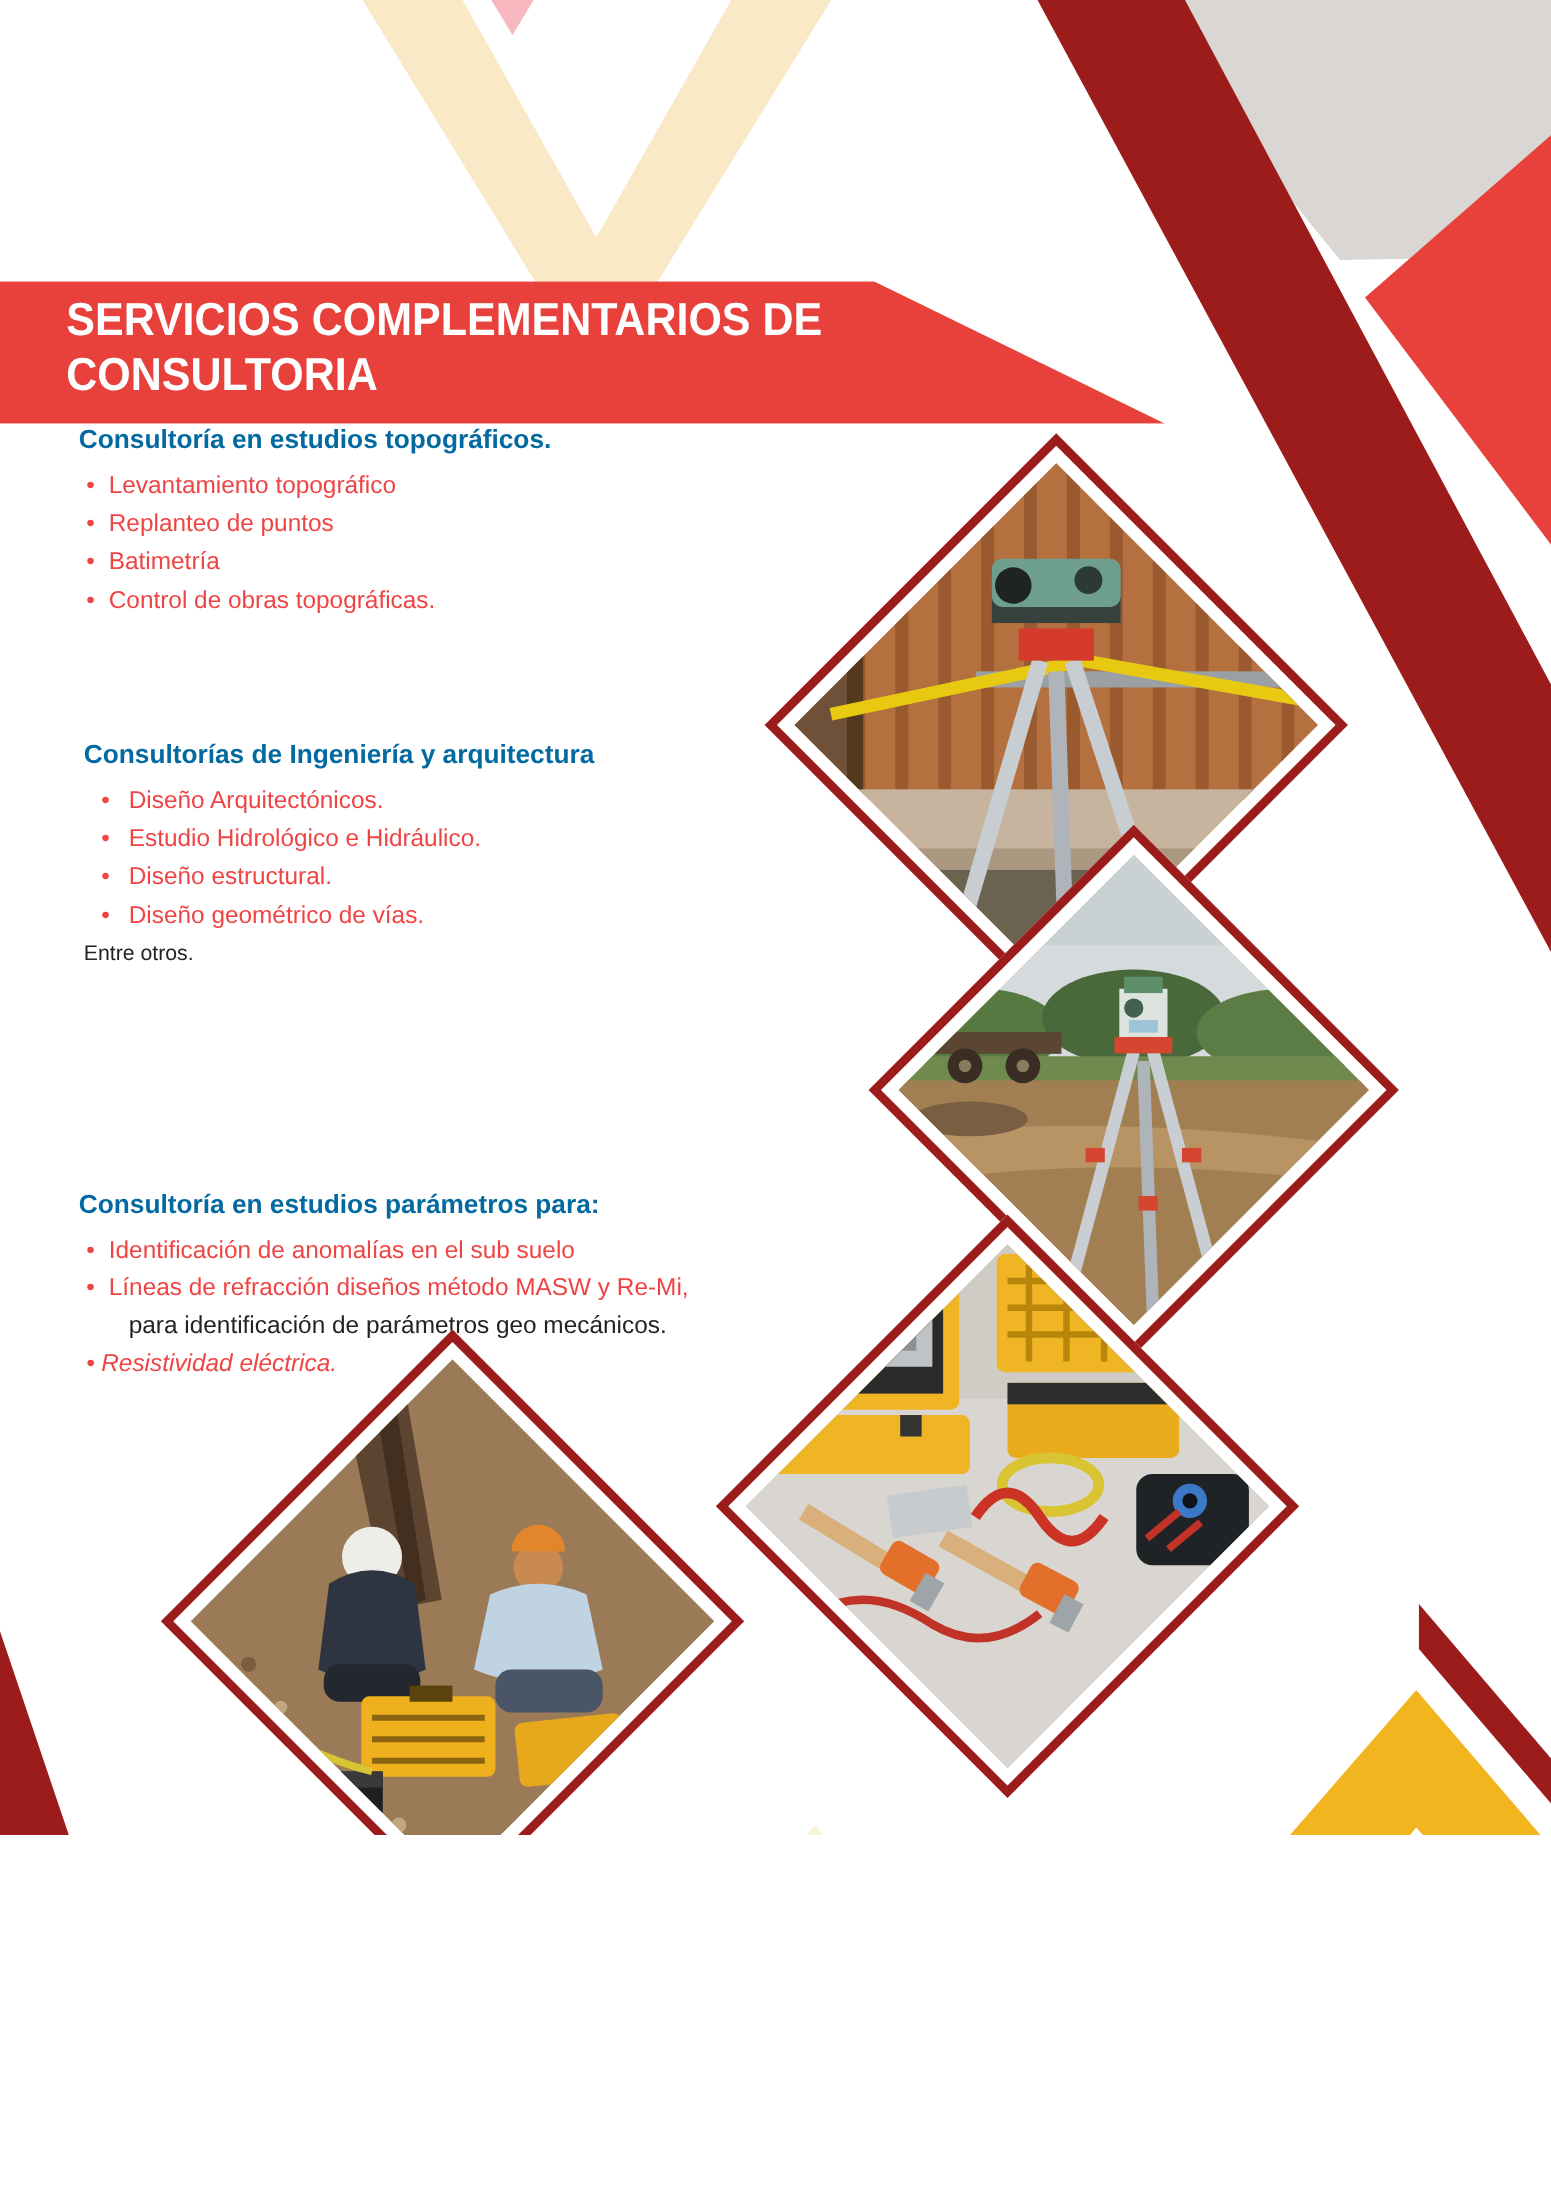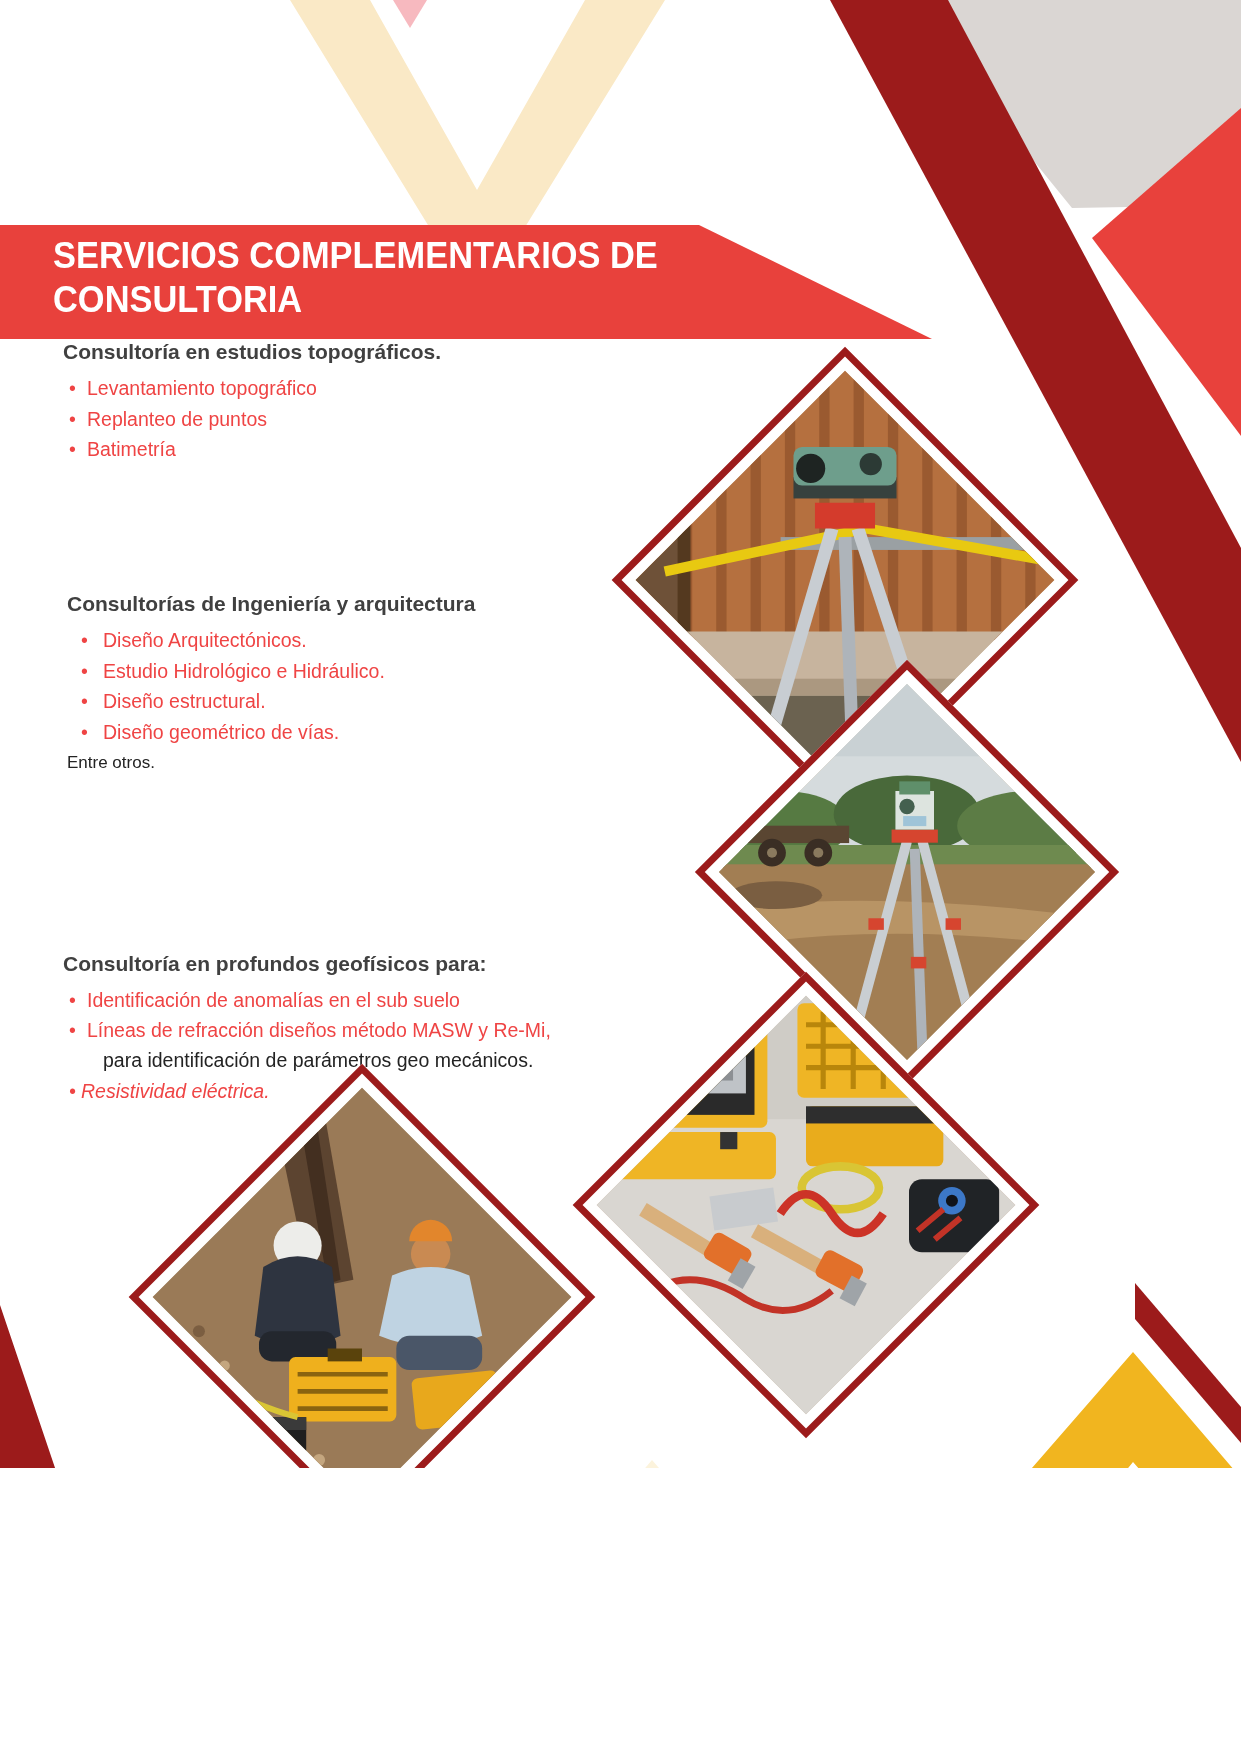--- a/index.html
+++ b/index.html
@@ -32,21 +32,21 @@
   .pinkgray-tri{background:var(--pink-gray);clip-path:polygon(742px 1688px,788px 1755px,700px 1755px);}
 
   
   .banner{position:absolute;left:0;top:225px;width:932px;height:114px;background:var(--red);
           clip-path:polygon(0 0,75% 0,100% 100%,0 100%);}
   .banner-text{margin:0;padding:9px 0 0 57px;color:#fff;font-weight:bold;font-size:37px;line-height:1.2;
                letter-spacing:0;transform:scaleX(.93);transform-origin:left top;white-space:nowrap;}
 
   
   .section{position:absolute;color:var(--text);}
-  .section h2{margin:0;font-size:21px;font-weight:bold;color:#404040;}
+  .section h2{margin:0;font-size:21px;font-weight:bold;color:#0369a1;}
   .section ul{list-style:none;margin:9px 0 0 0;padding:0;}
   .section li{position:relative;padding-left:24px;font-size:19.5px;line-height:30.5px;color:#ef4444;}
   .section li::before{content:"\2022";position:absolute;left:6px;top:0;}
   .sec2 li{padding-left:36px;}
   .sec2 li::before{left:14px;}
   .note{font-size:17px;line-height:30px;margin-top:1px;color:#232323;}
   .continuation{font-size:19.5px;line-height:30.5px;padding-left:40px;color:#232323;}
   .sec3 li{line-height:30px;}
 
   
@@ -81,36 +81,37 @@
       <div>CONSULTORIA</div>
     </div>
   </div>
 
   <div class="section sec1" style="left:63px;top:340px;">
     <h2>Consultoría en estudios topográficos.</h2>
     <ul>
       <li>Levantamiento topográfico</li>
       <li>Replanteo de puntos</li>
       <li>Batimetría</li>
+      <li>Control de obras topográficas.</li>
     </ul>
   </div>
 
   <div class="section sec2" style="left:67px;top:592px;">
     <h2>Consultorías de Ingeniería y arquitectura</h2>
     <ul>
       <li>Diseño Arquitectónicos.</li>
       <li>Estudio Hidrológico e Hidráulico.</li>
       <li>Diseño estructural.</li>
       <li>Diseño geométrico de vías.</li>
     </ul>
     <div class="note">Entre otros.</div>
   </div>
 
   <div class="section sec3" style="left:63px;top:952px;">
-    <h2>Consultoría en profundos geofísicos para:</h2>
+    <h2>Consultoría en estudios parámetros para:</h2>
     <ul>
       <li>Identificación de anomalías en el sub suelo</li>
       <li>Líneas de refracción diseños método MASW y Re-Mi,</li>
     </ul>
     <div class="continuation">para identificación de parámetros geo mecánicos.</div>
     <ul style="margin-top:0;font-style:italic;">
       <li style="padding-left:18px;">Resistividad eléctrica.</li>
     </ul>
   </div>
 

